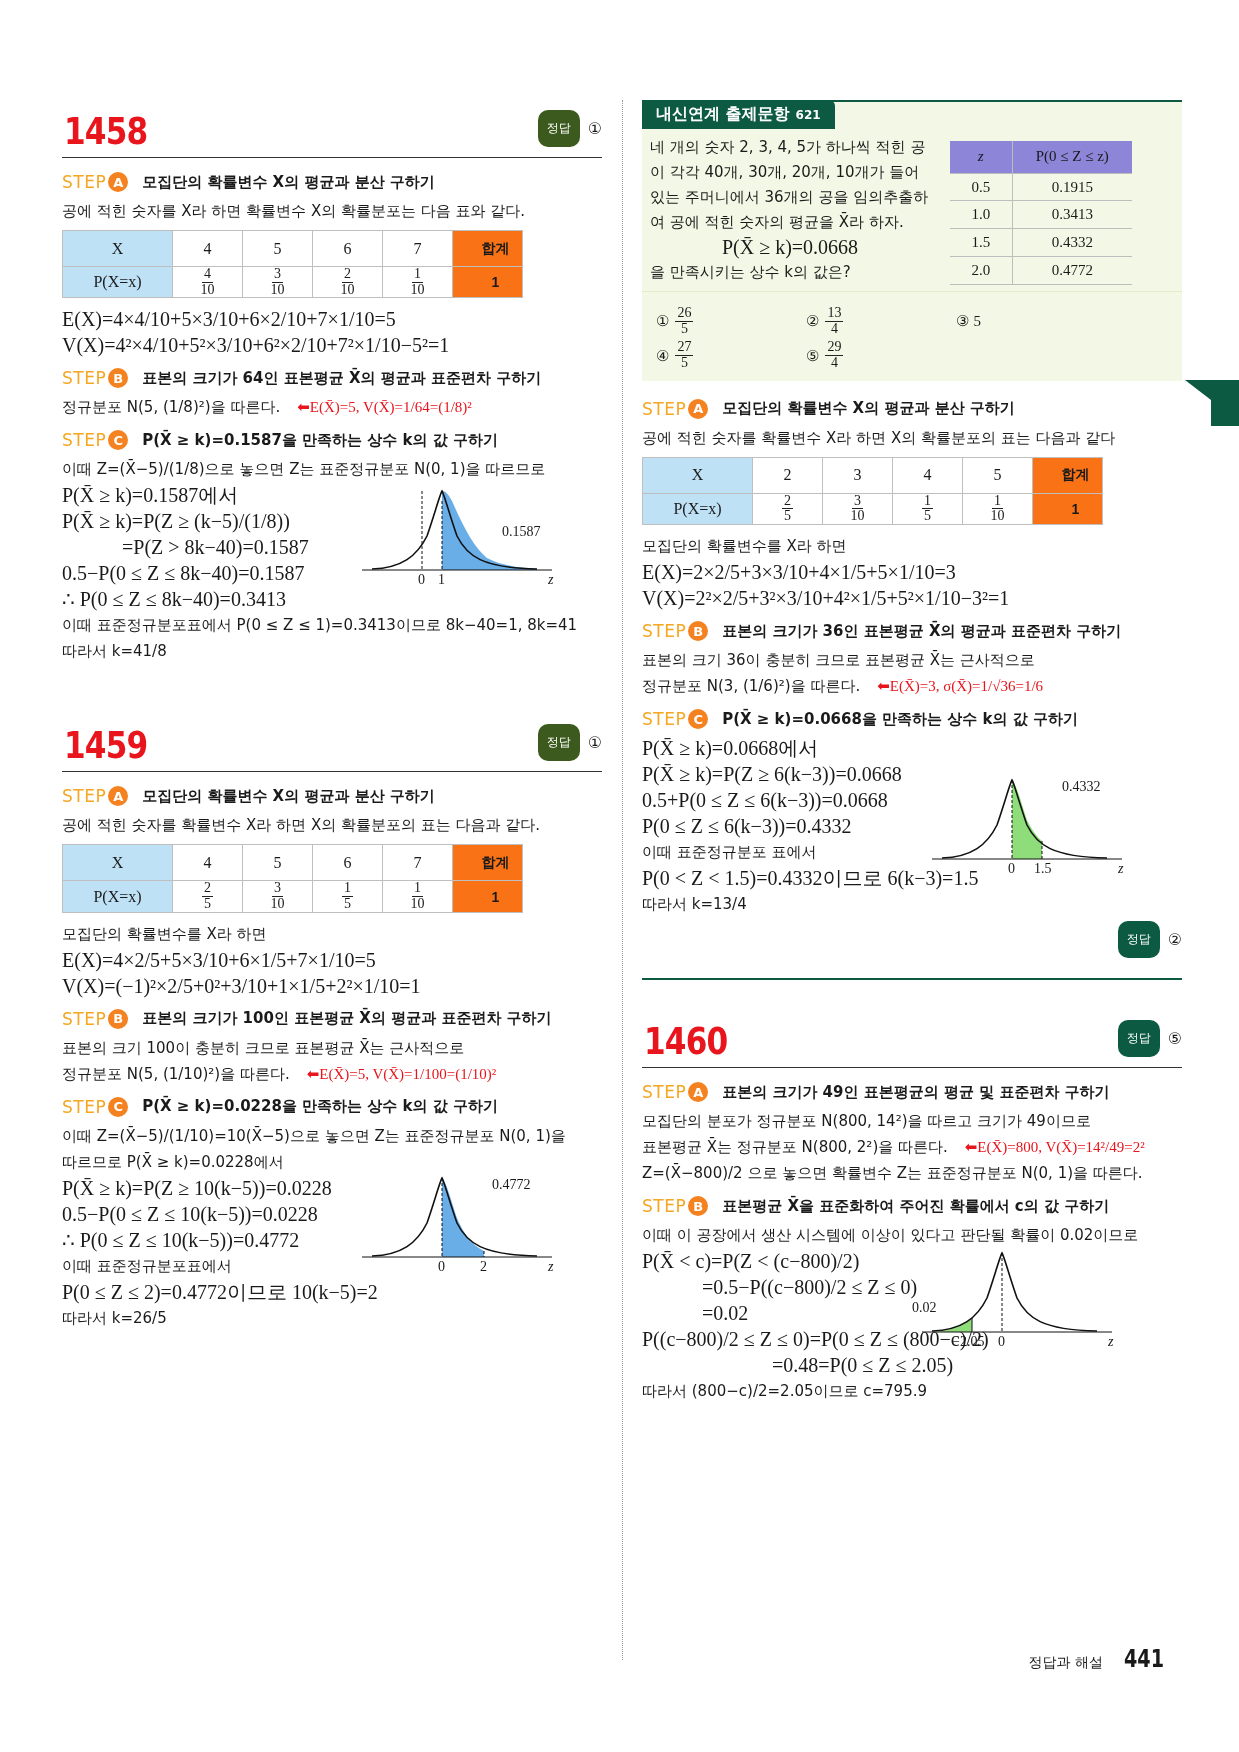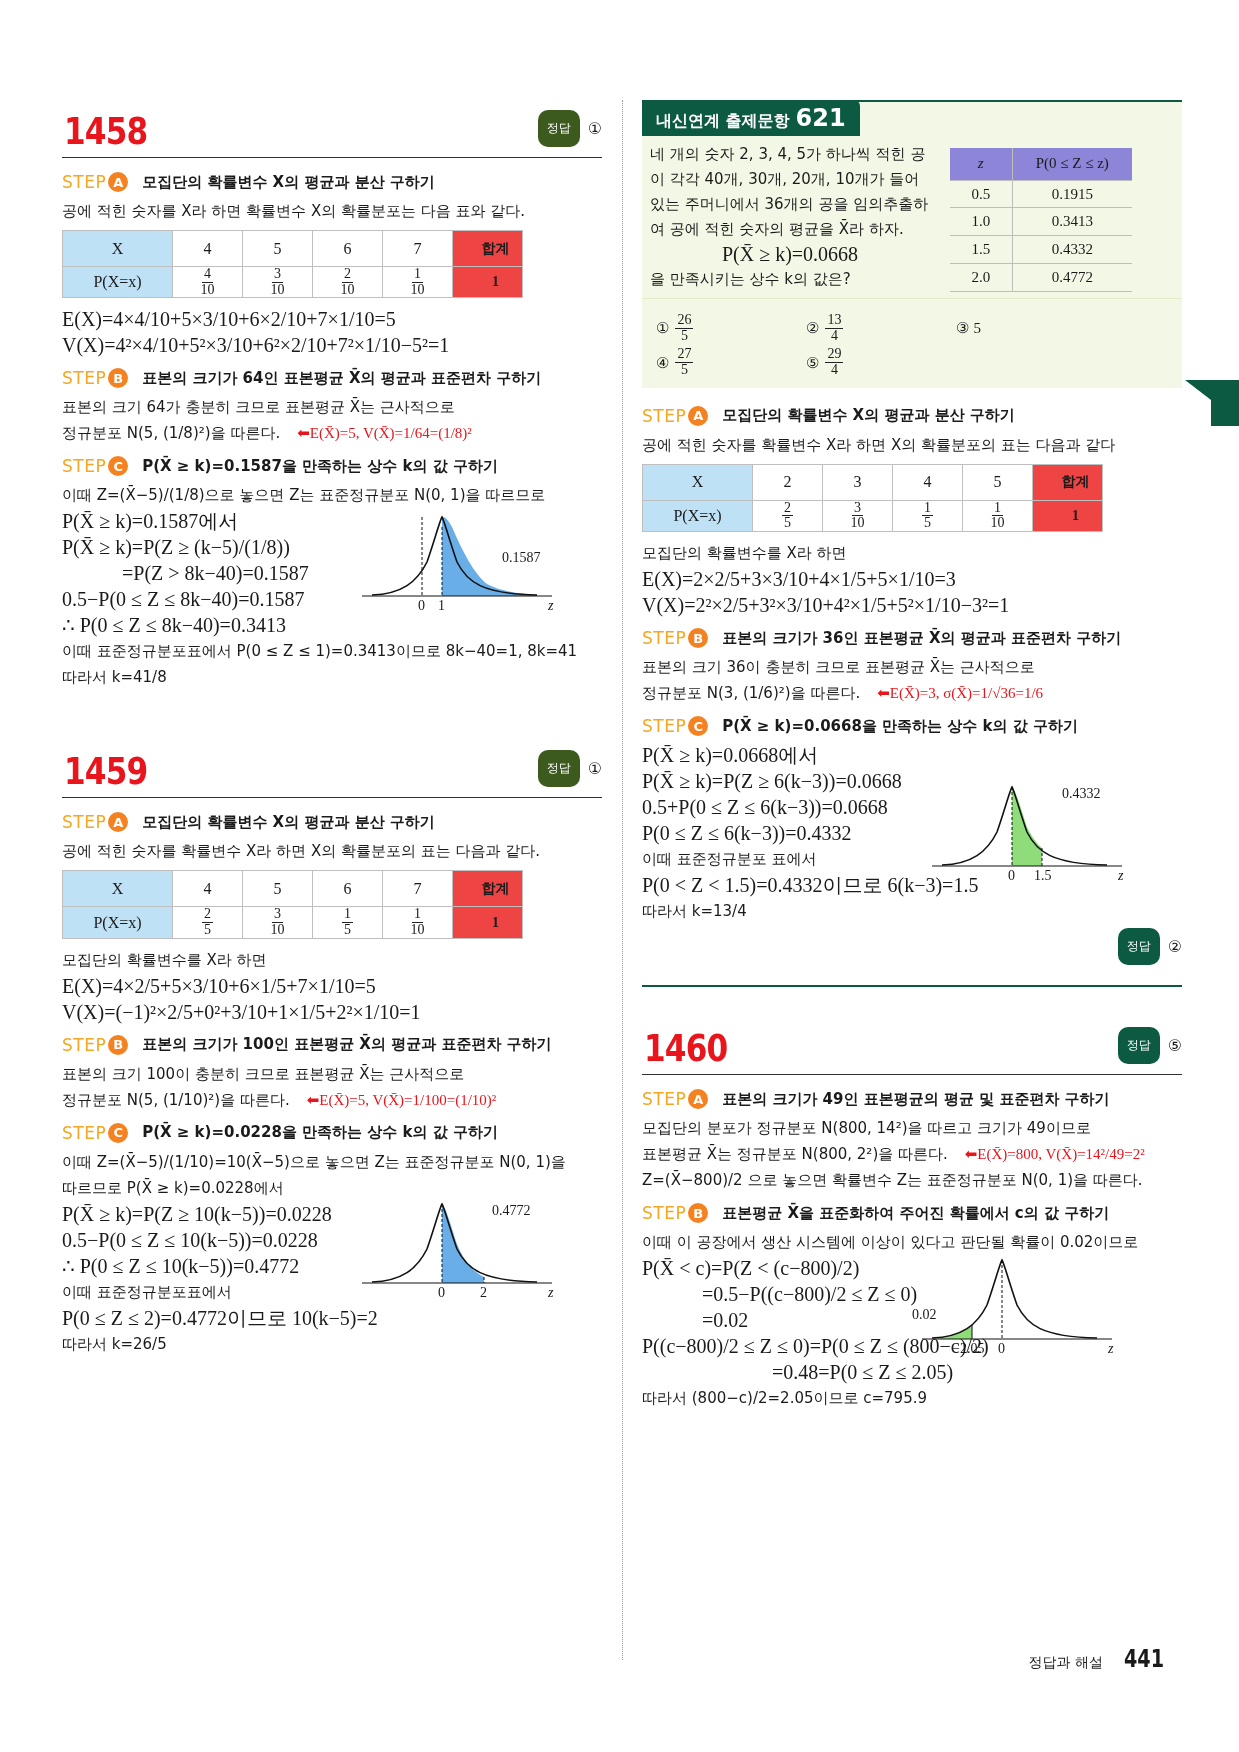--- a/index.html
+++ b/index.html
@@ -19,29 +19,29 @@
   .step { display: flex; align-items: center; gap: 6px; margin: 10px 0 6px; }
   .step-word { color: #f5a623; font-size: 17px; letter-spacing: 0.5px; }
   .step-letter { width: 20px; height: 20px; border-radius: 50%; background: #f58220; color: #fff; font-weight: bold; font-size: 13px; display: flex; align-items: center; justify-content: center; margin-left: -4px; }
   .step-title { font-weight: bold; font-size: 15px; margin-left: 8px; }
   .line { font-size: 15px; line-height: 26px; white-space: nowrap; }
   .math { font-family: "Liberation Serif", "DejaVu Serif", serif; font-size: 20px; }
   .red-note { color: #e8151c; font-family: Liberation Serif, serif; font-size: 15px; margin-left: 17px; }
   table.dist { border-collapse: collapse; margin: 6px 0 8px; }
   table.dist td { border: 1px solid #bfbfbf; text-align: center; font-family: "Liberation Serif", serif; font-size: 16px; height: 36px; width: 70px; }
   table.dist td.hd { background: #bfe1f5; width: 110px; }
-  table.dist td.sum { background: #ef4444; font-family: Liberation Serif, serif; font-weight: bold; font-size: 14px; padding-left: 16px; }
+  table.dist td.sum { background: #f97316; font-family: Liberation Sans, sans-serif; font-weight: bold; font-size: 14px; padding-left: 16px; }
   table.dist tr:nth-child(2) td { height: 28px; margin-left: 48px; }
   .frac { display: inline-flex; flex-direction: column; align-items: center; vertical-align: middle; line-height: 1.05; font-family: "Liberation Serif", serif; font-size: 14px; margin: 0 2px; }
   .frac .n { border-bottom: 1px solid #222; padding: 0 2px; }
   .curve-box { position: absolute; }
   .callout { position: absolute; font-family: "Liberation Serif", serif; font-size: 14px; }
   .naesin { position: relative; background: #f3f8e6; border-top: 2px solid #0d5a43; padding: 0 0 10px; margin-bottom: 18px; }
   .naesin-tab { display: inline-block; background: #0d5a43; color: #fff; font-weight: bold; font-size: 16px; padding: 4px 14px; border-radius: 0 6px 0 0; margin-top: -2px; }
-  .naesin-tab b { font-size: 24px; margin-left: 6px; }
+  .naesin-tab b { font-size: 12px; margin-left: 6px; }
   .naesin-body { display: flex; padding: 6px 8px 0; }
   .naesin-text { width: 280px; font-size: 15px; line-height: 25px; }
   .ztable { border-collapse: collapse; margin-left: 20px; margin-top: 6px; }
   .ztable td { border-bottom: 1px solid #bdbdbd; height: 26px; font-family: "Liberation Serif", serif; font-size: 15px; text-align: center; }
   .ztable td:first-child { width: 62px; border-right: 1px solid #bdbdbd; }
   .ztable td:last-child { width: 120px; }
   .ztable tr.hdr td { background: #8d86d8; height: 30px; }
   .choices { display: grid; grid-template-columns: 150px 150px 150px; row-gap: 4px; padding: 14px 14px 0; border-top: 1px solid #e3ebc8; margin-top: 6px; font-family: "Liberation Serif", serif; font-size: 15px; }
   .choice { display: flex; align-items: center; gap: 4px; }
   .green-rule { border-top: 2px solid #0d5a43; margin-top: 20px; }
@@ -109,21 +109,20 @@
       </tbody>
         </table>
       <div class="line math">E(X)=4×4/10+5×3/10+6×2/10+7×1/10=5</div>
       <div class="line math">V(X)=4²×4/10+5²×3/10+6²×2/10+7²×1/10−5²=1</div>
 
       <div class="step">
         <span class="step-word">STEP</span>
         <span class="step-letter">B</span>
         <span class="step-title">표본의 크기가 64인 표본평균 X̄의 평균과 표준편차 구하기</span>
       </div>
-      <div class="line">표본의 크기 64가 충분히 크므로 표본평균 X̄는 근사적으로</div>
       <div class="line"><span>정규분포 N(5, (1/8)²)을 따른다.</span><span class="red-note">⬅E(X̄)=5, V(X̄)=1/64=(1/8)²</span></div>
 
       <div class="step">
         <span class="step-word">STEP</span>
         <span class="step-letter">C</span>
         <span class="step-title">P(X̄ ≥ k)=0.1587을 만족하는 상수 k의 값 구하기</span>
       </div>
       <div style="position:relative;">
         <div class="line">이때 Z=(X̄−5)/(1/8)으로 놓으면 Z는 표준정규분포 N(0, 1)을 따르므로</div>
         <div class="line math">P(X̄ ≥ k)=0.1587에서</div>

